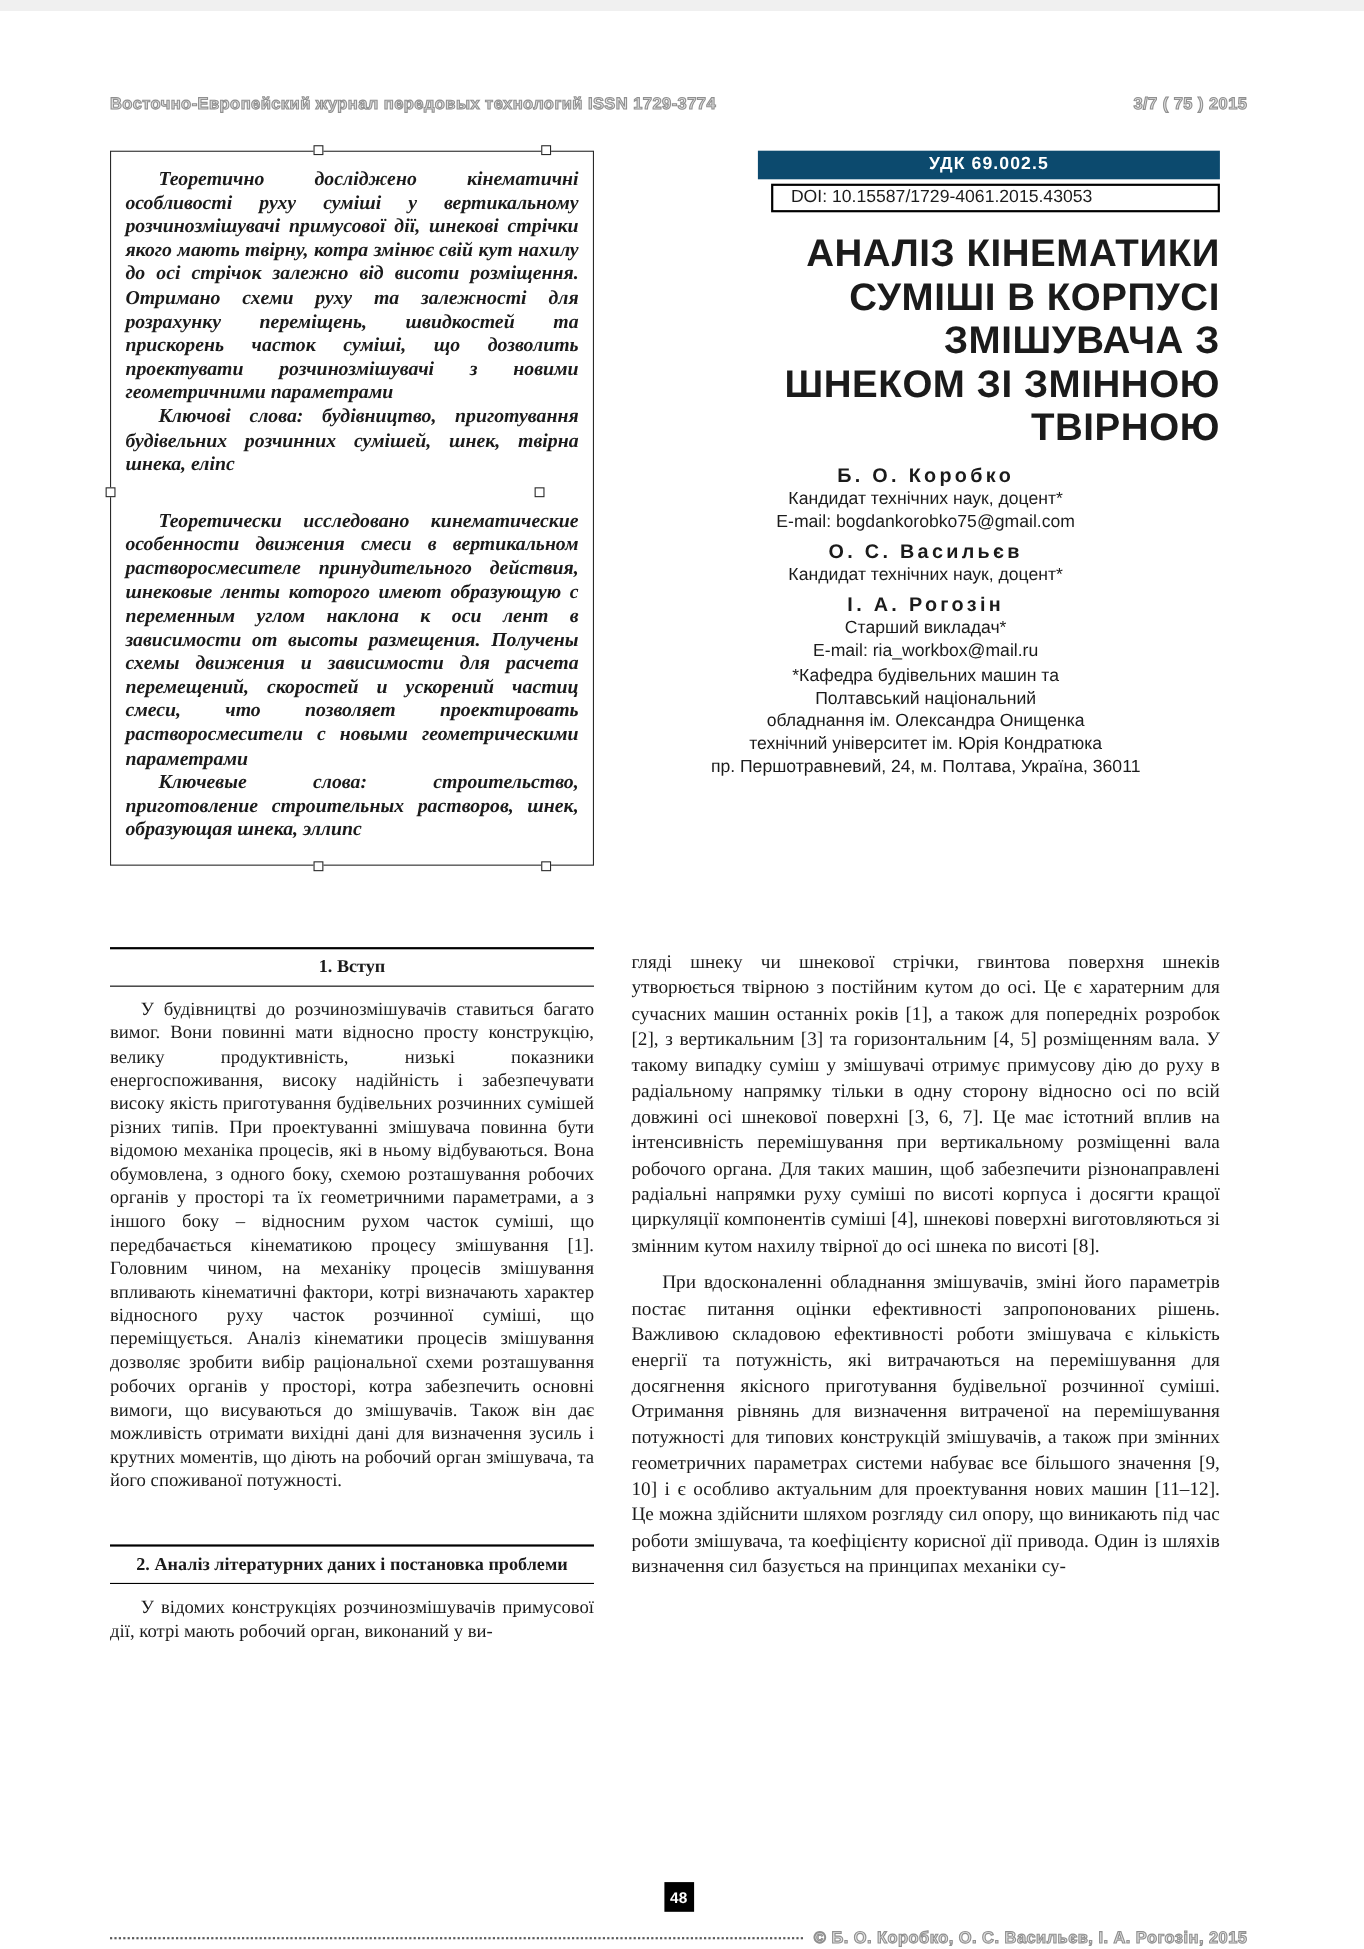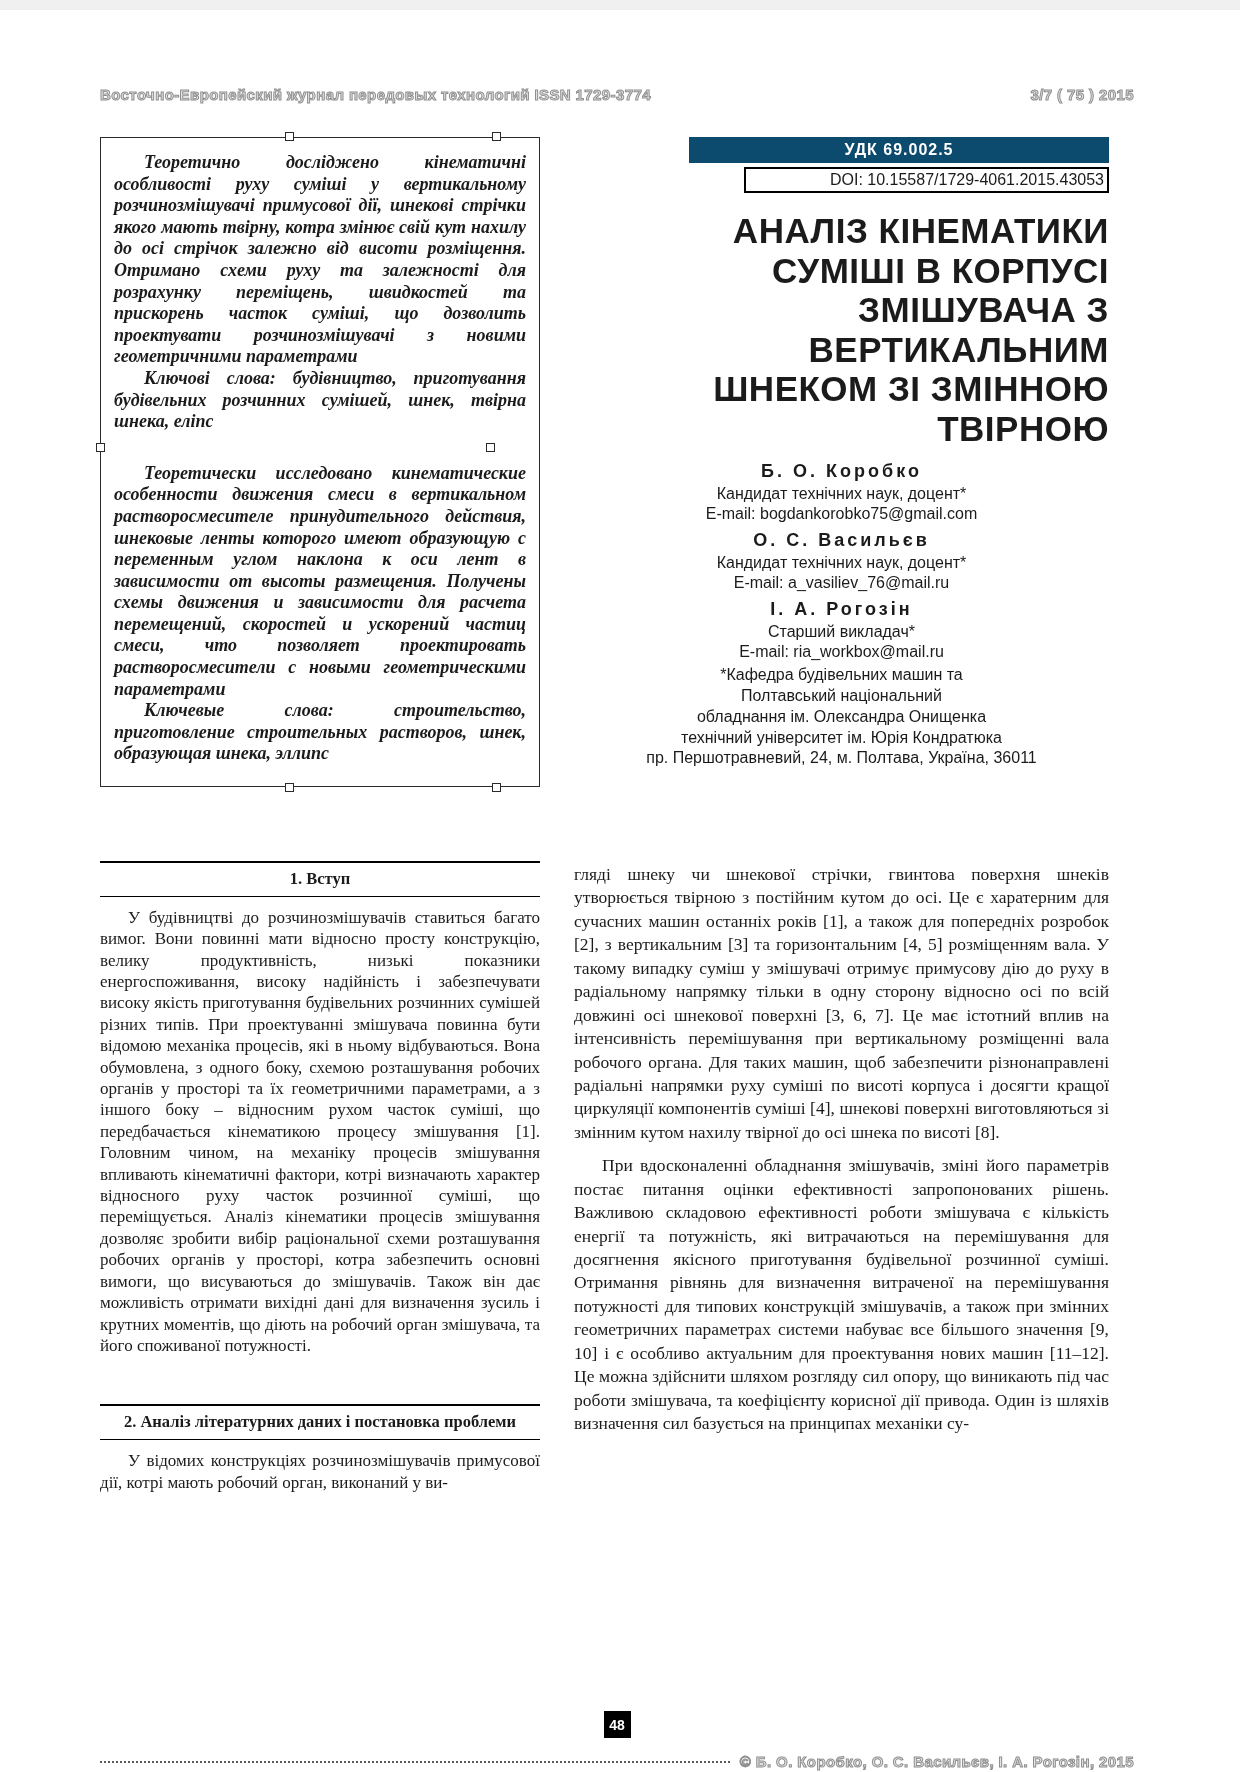--- a/index.html
+++ b/index.html
@@ -76,25 +76,25 @@
     width: 420px; margin-left: auto;
     background: #0c4a6e;
     color: #fff;
     font-weight: 700;
     font-size: 16px;
     letter-spacing: 1px;
     text-align: center;
     padding: 4px 0;
   }
   .doi-box {
-    width: 365px; margin-left: auto; margin-top: 4px;
+    width: 408px; margin-left: auto; margin-top: 4px;
     border: 2px solid #000;
     font-size: 16px;
-    text-align: right;
-    padding: 2px 3px;
+    text-align: left;
+    padding: 2px 16px;
   }
   .article-title {
     margin: 18px 0 0 0;
     text-align: right;
     font-weight: 700;
     font-size: 35px;
     line-height: 1.13;
     letter-spacing: 0.5px;
   }
   .authors { margin-top: 12px; text-align: center; font-size: 16px; line-height: 1.3; }
@@ -178,33 +178,31 @@
     </section>
 
     <section class="title-block">
       <div class="udc-bar">УДК 69.002.5</div>
       <div class="doi-box">DOI: 10.15587/1729-4061.2015.43053</div>
 
       <h1 class="article-title">
         <div>АНАЛІЗ КІНЕМАТИКИ</div>
         <div>СУМІШІ В КОРПУСІ</div>
         <div>ЗМІШУВАЧА З</div>
-        <div>ВЕРТИКАЛЬНИМ</div>
         <div>ШНЕКОМ ЗІ ЗМІННОЮ</div>
         <div>ТВІРНОЮ</div>
       </h1>
 
       <div class="authors">
         <div class="author-name">Б. О. Коробко</div>
         <div>Кандидат технічних наук, доцент*</div>
         <div>E-mail: bogdankorobko75@gmail.com</div>
 
         <div class="author-name">О. С. Васильєв</div>
         <div>Кандидат технічних наук, доцент*</div>
-        <div>E-mail: a_vasiliev_76@mail.ru</div>
 
         <div class="author-name">І. А. Рогозін</div>
         <div>Старший викладач*</div>
         <div>E-mail: ria_workbox@mail.ru</div>
 
         <div class="affiliation">
           <div>*Кафедра будівельних машин та</div>
           <div>Полтавський національний</div>
           <div>обладнання ім. Олександра Онищенка</div>
           <div>технічний університет ім. Юрія Кондратюка</div>

